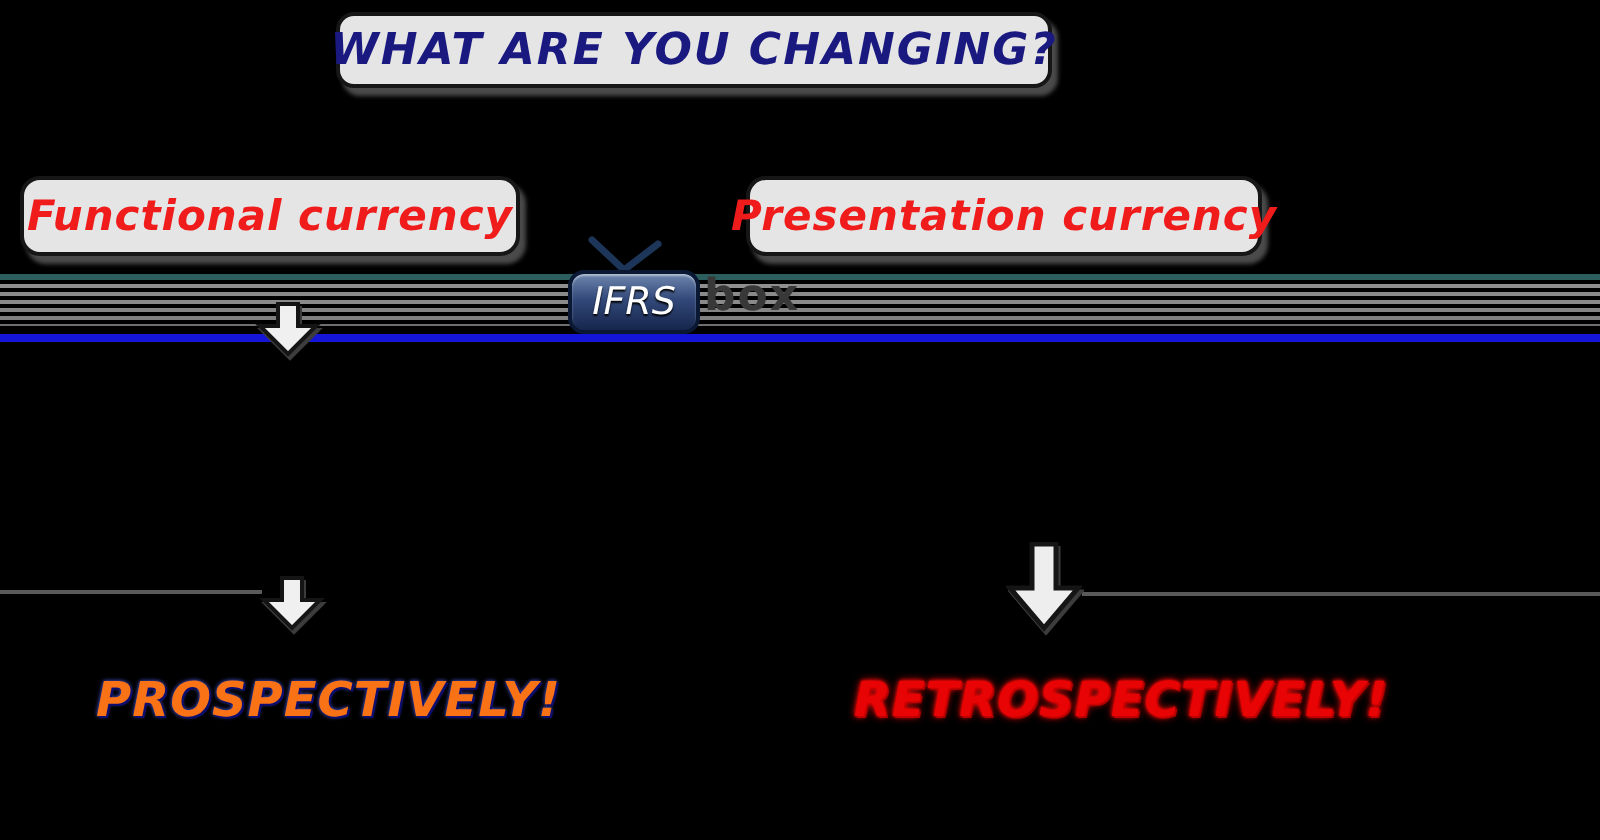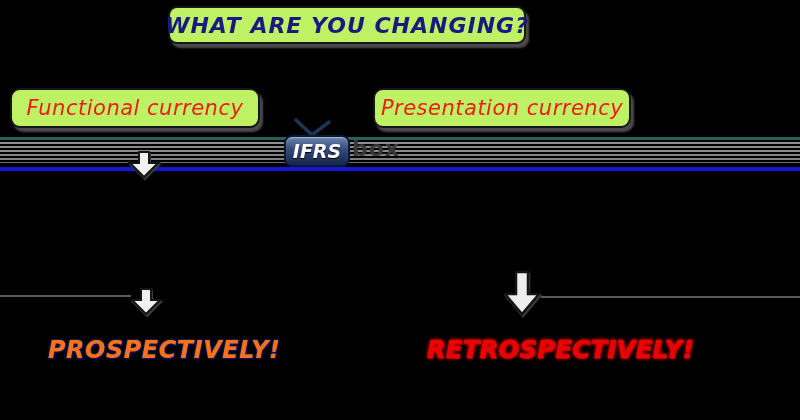--- a/index.html
+++ b/index.html
@@ -2,30 +2,30 @@
 <html><head>
 <meta charset="utf-8">
 <style>
   html,body{margin:0;padding:0;background:#000;}
   .stage{
     position:relative;width:800px;height:420px;background:#000;overflow:hidden;
     font-family:"DejaVu Sans","Liberation Sans",sans-serif;
   }
   
   .wbox{
-    position:absolute;background:#bef264;border:2px solid #161616;
+    position:absolute;background:#e5e5e5;border:2px solid #161616;
     box-shadow:3px 4px 2px #4a4a4a;display:flex;align-items:center;justify-content:center;
     box-sizing:border-box;
   }
   .title-box{left:168px;top:6px;width:358px;height:38px;border-radius:9px;}
   .title-box span{
     color:#191980;font-size:22px;font-weight:bold;font-style:italic;letter-spacing:1px;white-space:nowrap;
   }
   .branch-box span{
-    color:#f01b1b;font-size:21px;font-weight:normal;font-style:italic;letter-spacing:0.5px;white-space:nowrap;
+    color:#f01b1b;font-size:21px;font-weight:bold;font-style:italic;letter-spacing:0.5px;white-space:nowrap;
   }
   .branch-left{left:10px;top:88px;width:250px;height:40px;border-radius:10px;}
   .branch-right{left:373px;top:88px;width:258px;height:40px;border-radius:10px;text-align:right;}
   
   .stripes{
     position:absolute;left:0;top:137px;width:800px;height:35px;z-index:1;
     background:linear-gradient(to bottom,
       #2d5e5e 0px,#2d5e5e 3px,
       #000 3px,#000 5px,
       #8f8f8f 5px,#8f8f8f 7px,
@@ -69,21 +69,21 @@
   .logo{position:absolute;left:284px;top:118px;width:110px;height:52px;z-index:3;}
   .antenna{position:absolute;left:6px;top:0;}
   .tv{
     position:absolute;left:0;top:17px;width:66px;height:32px;border-radius:8px;
     background:linear-gradient(180deg,#6d86ad 0%,#33497a 45%,#16264c 100%);
     border:2px solid #0b1834;box-sizing:border-box;
     box-shadow:inset 0 1px 1px rgba(255,255,255,0.45);
     display:flex;align-items:center;justify-content:center;
   }
   .tv span{
-    color:#ffffff;font-size:19px;font-weight:bold;font-style:italic;letter-spacing:0;
+    color:#ffffff;font-size:19px;font-weight:normal;font-style:italic;letter-spacing:0;
     text-shadow:0 1px 1px #000;
   }
   .logo-suffix{
     position:absolute;left:68px;top:20px;color:#383838;font-size:22px;font-weight:bold;
     letter-spacing:1px;line-height:1;
   }
 </style>
 </head>
 <body>
 

